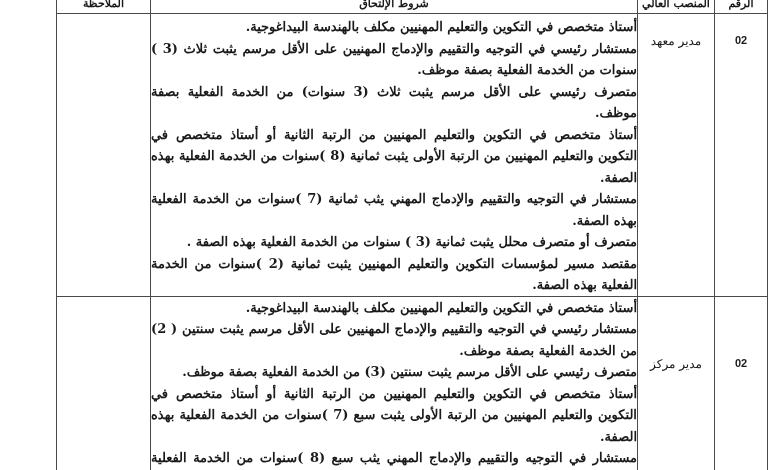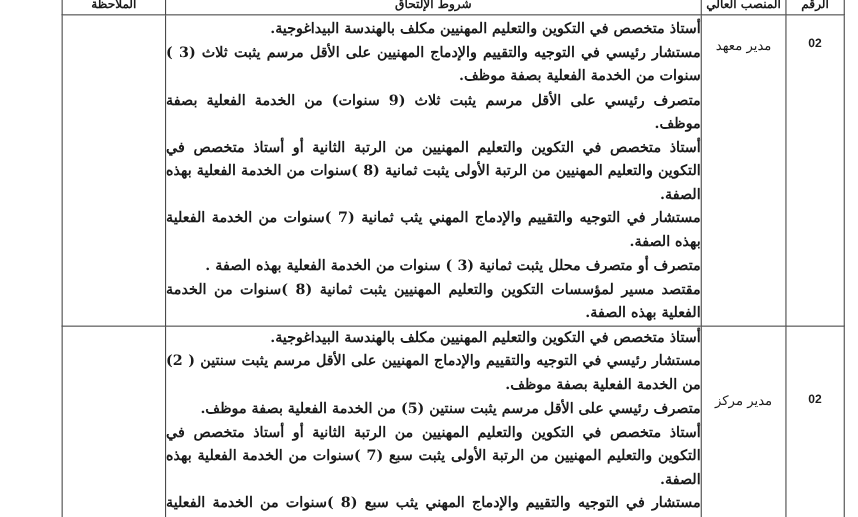--- a/index.html
+++ b/index.html
@@ -85,35 +85,35 @@
         <th>الملاحظة</th>
       </tr>
     </thead>
     <tbody>
       <tr class="row1">
         <td class="num">02</td>
         <td class="title">مدير معهد</td>
         <td class="cond">
           <span class="line">أستاذ متخصص في التكوين والتعليم المهنيين مكلف بالهندسة البيداغوجية.</span>
           <span class="line">مستشار رئيسي في التوجيه والتقييم والإدماج المهنيين على الأقل مرسم يثبت ثلاث (3 ) سنوات من الخدمة الفعلية بصفة موظف.</span>
-          <span class="line">متصرف رئيسي على الأقل مرسم يثبت ثلاث (9 سنوات) من الخدمة الفعلية بصفة موظف.</span>
+          <span class="line">متصرف رئيسي على الأقل مرسم يثبت ثلاث (3 سنوات) من الخدمة الفعلية بصفة موظف.</span>
           <span class="line">أستاذ متخصص في التكوين والتعليم المهنيين من الرتبة الثانية أو أستاذ متخصص في التكوين والتعليم المهنيين من الرتبة الأولى يثبت ثمانية (8 )سنوات من الخدمة الفعلية بهذه الصفة.</span>
           <span class="line">مستشار في التوجيه والتقييم والإدماج المهني يثب ثمانية  (7 )سنوات من الخدمة الفعلية بهذه الصفة.</span>
           <span class="line">متصرف أو متصرف محلل  يثبت ثمانية  (3 )  سنوات من الخدمة الفعلية بهذه الصفة .</span>
-          <span class="line">مقتصد مسير لمؤسسات التكوين والتعليم المهنيين يثبت ثمانية (8 )سنوات من الخدمة الفعلية بهذه الصفة.</span>
+          <span class="line">مقتصد مسير لمؤسسات التكوين والتعليم المهنيين يثبت ثمانية (2 )سنوات من الخدمة الفعلية بهذه الصفة.</span>
         </td>
         <td class="note"></td>
       </tr>
       <tr class="row2">
         <td class="num">02</td>
         <td class="title">مدير مركز</td>
         <td class="cond">
           <span class="line">أستاذ متخصص في التكوين والتعليم المهنيين مكلف بالهندسة البيداغوجية.</span>
           <span class="line">مستشار رئيسي في التوجيه والتقييم والإدماج المهنيين على الأقل مرسم يثبت سنتين ( 2) من الخدمة الفعلية بصفة موظف.</span>
-          <span class="line">متصرف رئيسي على الأقل مرسم يثبت سنتين (5) من الخدمة الفعلية بصفة موظف.</span>
+          <span class="line">متصرف رئيسي على الأقل مرسم يثبت سنتين (3) من الخدمة الفعلية بصفة موظف.</span>
           <span class="line">أستاذ متخصص في التكوين والتعليم المهنيين من الرتبة الثانية أو أستاذ متخصص في التكوين والتعليم المهنيين من الرتبة الأولى يثبت سبع (7 )سنوات من الخدمة الفعلية بهذه الصفة.</span>
           <span class="line">مستشار في التوجيه والتقييم والإدماج المهني يثب سبع   (8 )سنوات من الخدمة الفعلية بهذه الصفة.</span>
         </td>
         <td class="note"></td>
       </tr>
     </tbody>
   </table>
 </div>
 
 </body></html>

